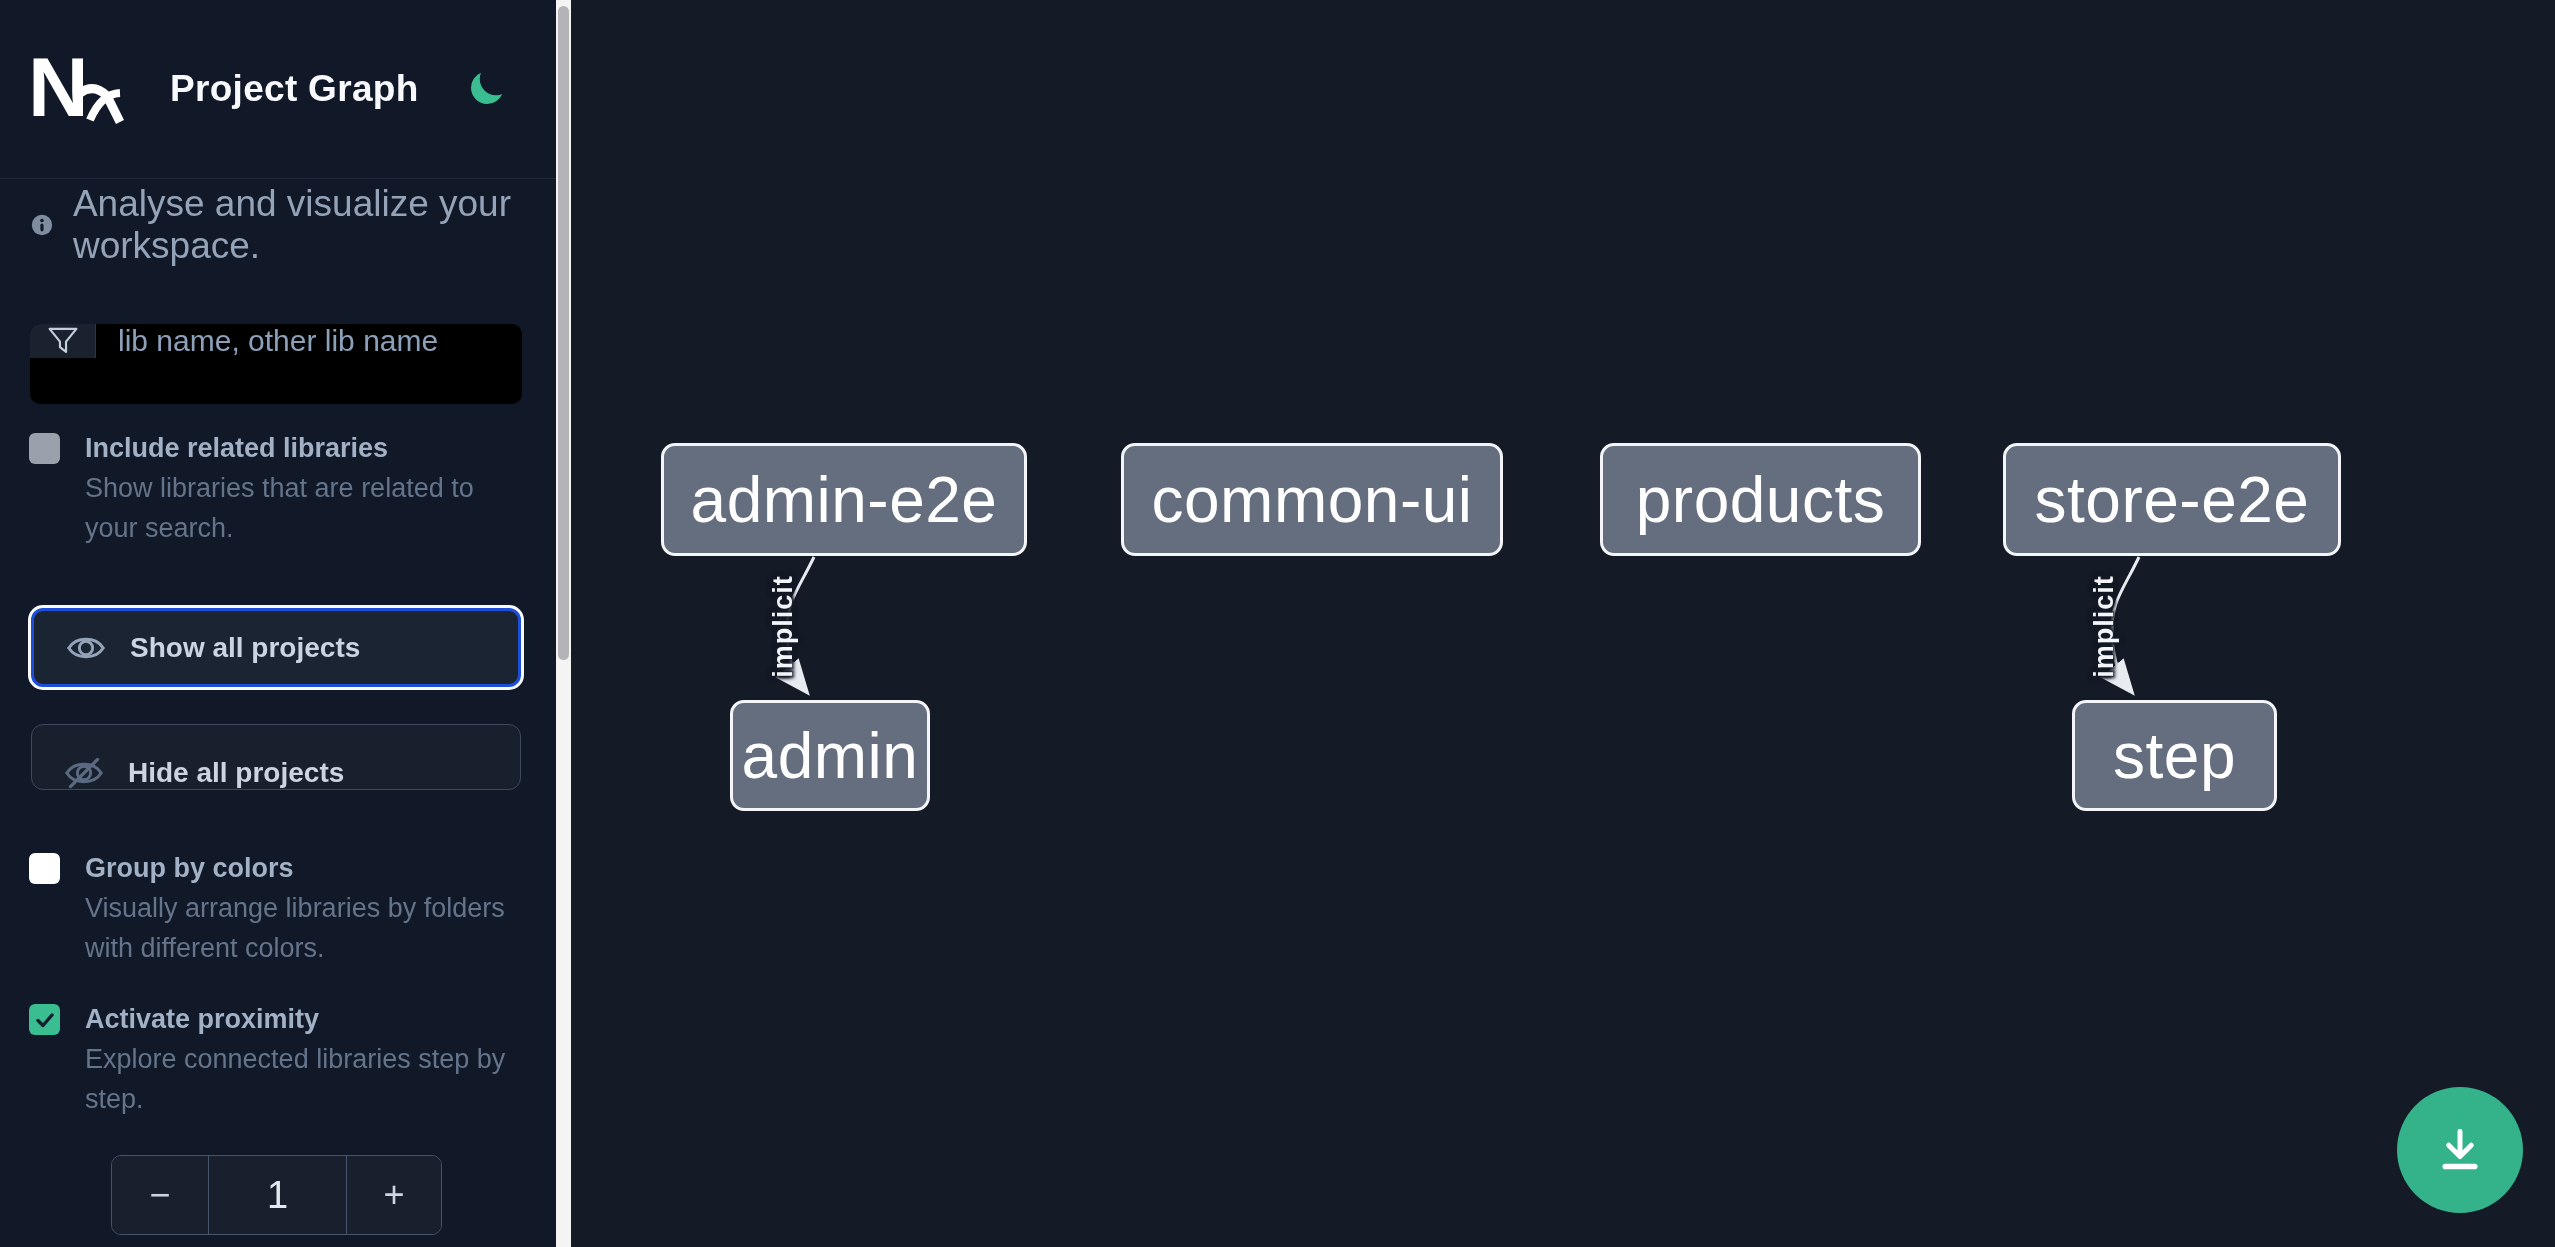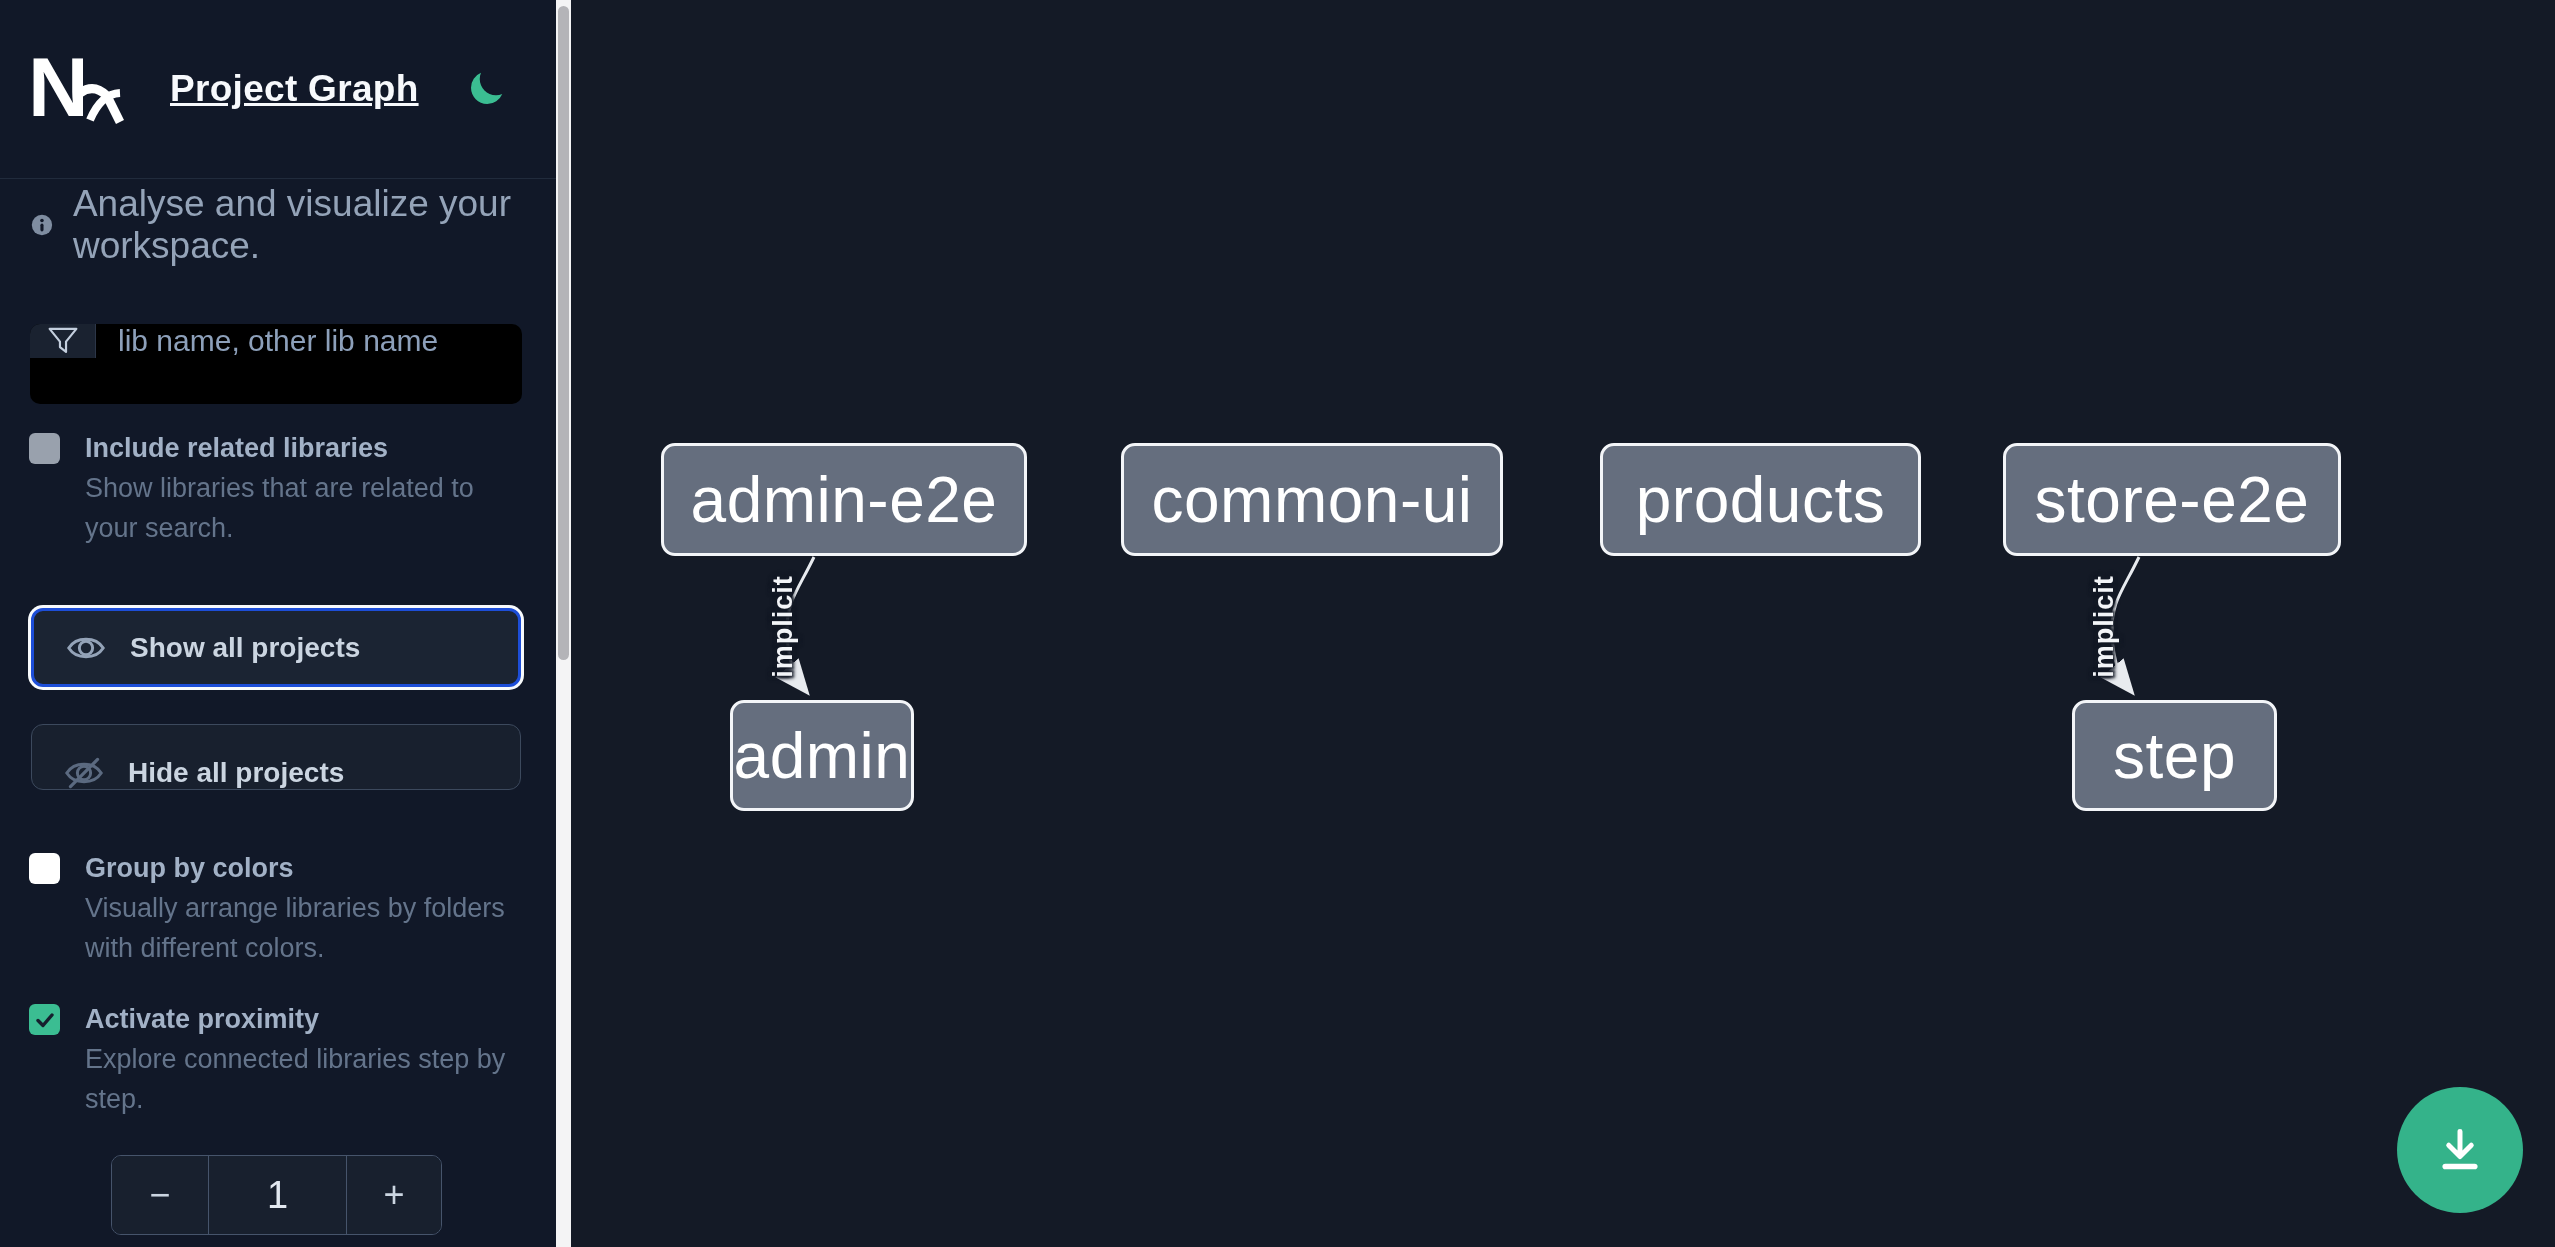--- a/index.html
+++ b/index.html
@@ -6,21 +6,21 @@
   .app{position:relative;width:2555px;height:1247px;overflow:hidden;
        font-family:"Liberation Sans",sans-serif;-webkit-font-smoothing:antialiased;}
   
   .sidebar{position:absolute;left:0;top:0;width:571px;height:1247px;background:#111828;}
   .sb-header{position:absolute;left:0;top:0;width:556px;height:178px;
              border-bottom:1px solid #212b3c;display:flex;align-items:center;}
   .nx-logo{position:relative;width:92px;height:64px;margin-left:28px;flex:none;}
   .nx-logo .n{position:absolute;left:0;top:-12px;color:#fff;font-size:84px;font-weight:700;
               line-height:84px;letter-spacing:-3px;}
   .nx-logo svg{position:absolute;right:-4px;bottom:-8px;}
-  .app-title{margin:0 0 0 50px;font-size:37px;font-weight:600;color:#f7f9fc;letter-spacing:.3px;text-decoration:underline;}
+  .app-title{margin:0 0 0 50px;font-size:37px;font-weight:600;color:#f7f9fc;letter-spacing:.3px;}
   .theme-toggle{margin-left:auto;margin-right:48px;background:none;border:none;padding:0;cursor:pointer;
                 width:44px;height:44px;display:flex;align-items:center;justify-content:center;}
   
   .tagline{position:absolute;left:31px;top:205px;height:40px;display:flex;align-items:center;gap:20px;}
   .tagline .txt{font-size:37px;color:#94a3b8;}
   
   .filter{position:absolute;left:30px;top:324px;width:492px;height:80px;background:#000000;
           border-radius:10px;display:flex;align-items:flex-start;overflow:hidden;}
   .filter .icon-cell{width:65px;flex:none;display:flex;align-items:center;justify-content:center;
           background:#1a2230;border-right:1px solid #2c3648;}
@@ -170,21 +170,21 @@
         </marker>
       </defs>
       <path d="M 243 557 C 226 592 215 602 216 633 C 217 666 226 680 235 691" fill="none" stroke="#e8ebef" stroke-width="3" marker-end="url(#arrow)"></path>
       <path d="M 1568 557 C 1551 592 1540 602 1541 633 C 1542 666 1551 680 1560 691" fill="none" stroke="#e8ebef" stroke-width="3" marker-end="url(#arrow)"></path>
     </svg>
 
     <div class="node" style="left:90px;top:443px;width:366px">admin-e2e</div>
     <div class="node" style="left:550px;top:443px;width:382px">common-ui</div>
     <div class="node" style="left:1029px;top:443px;width:321px">products</div>
     <div class="node" style="left:1432px;top:443px;width:338px">store-e2e</div>
-    <div class="node" style="left:159px;top:700px;width:184px;height:111px">admin</div>
+    <div class="node" style="left:159px;top:700px;width:200px;height:111px">admin</div>
     <div class="node" style="left:1501px;top:700px;width:205px;height:111px">step</div>
 
     <span class="edge-label" style="left:142px;top:611px">implicit</span>
     <span class="edge-label" style="left:1463px;top:611px">implicit</span>
 
     <button class="fab">
       <svg width="52" height="52" viewBox="0 0 24 24" fill="none">
         <path d="M12 3.5 V14.5 M6.8 9.8 L12 15 L17.2 9.8" stroke="#ffffff" stroke-width="2.3" stroke-linecap="round" stroke-linejoin="round"></path>
         <line x1="5.2" y1="19.6" x2="18.8" y2="19.6" stroke="#ffffff" stroke-width="2.6" stroke-linecap="round"></line>
       </svg>

